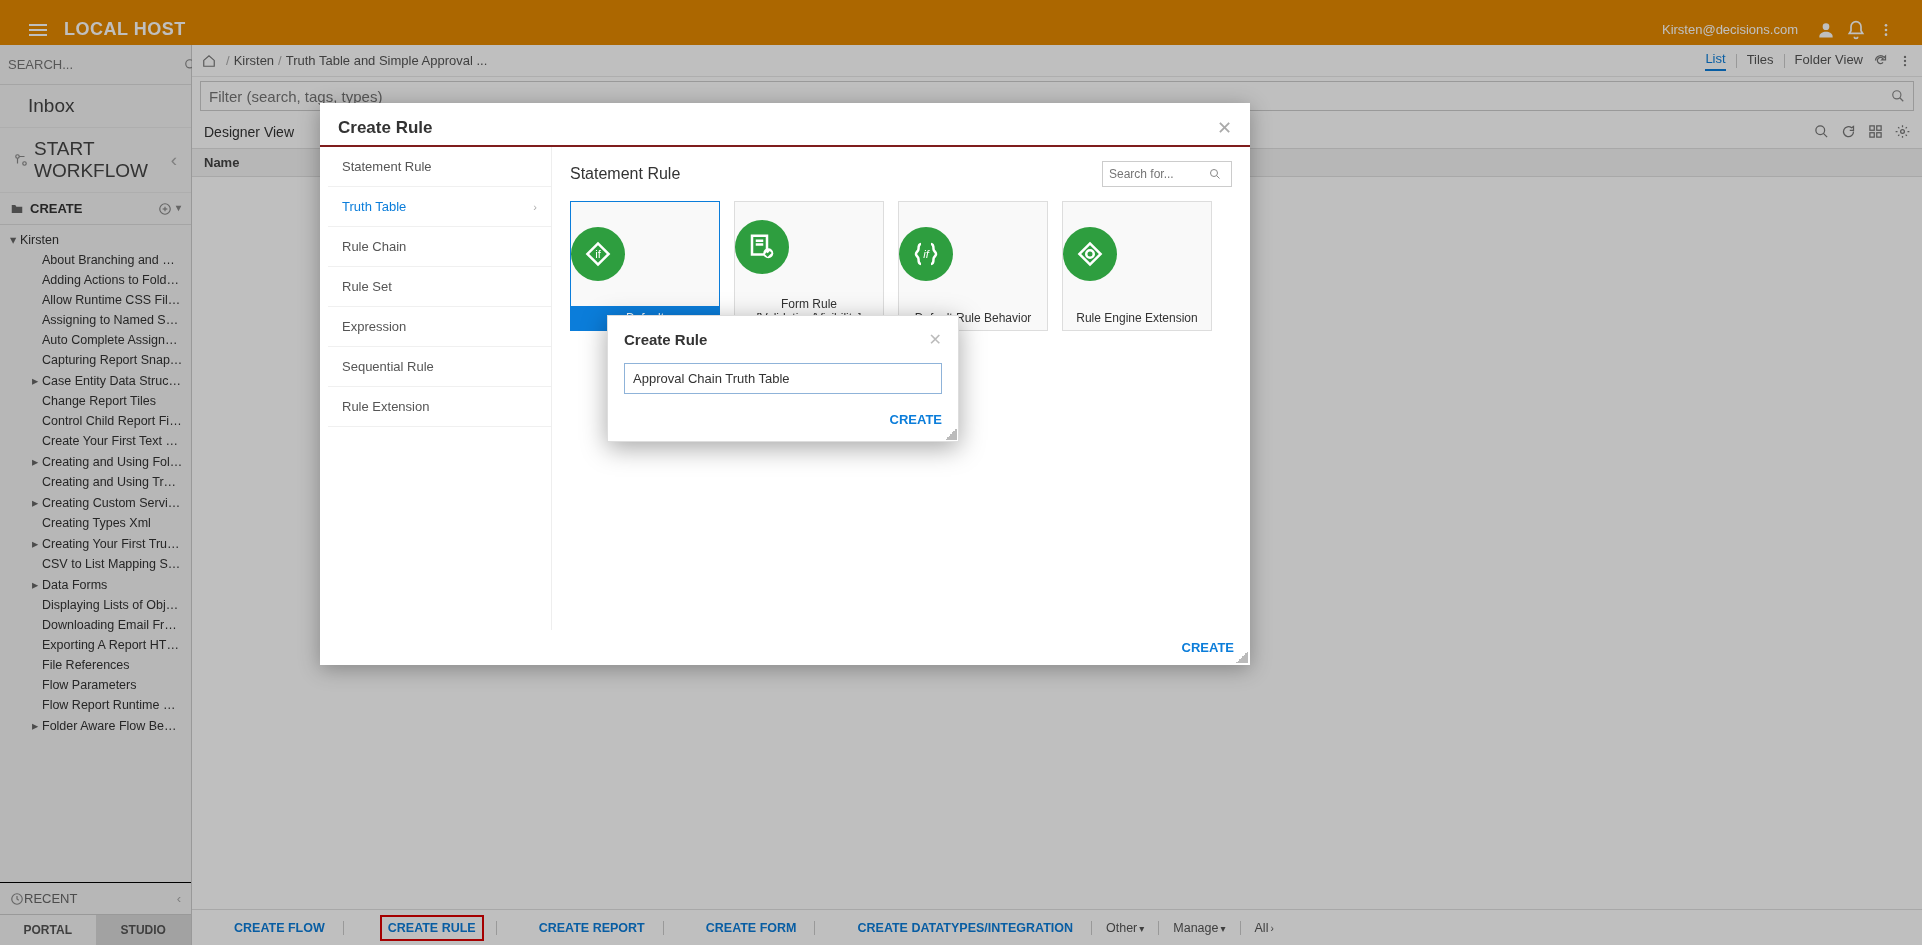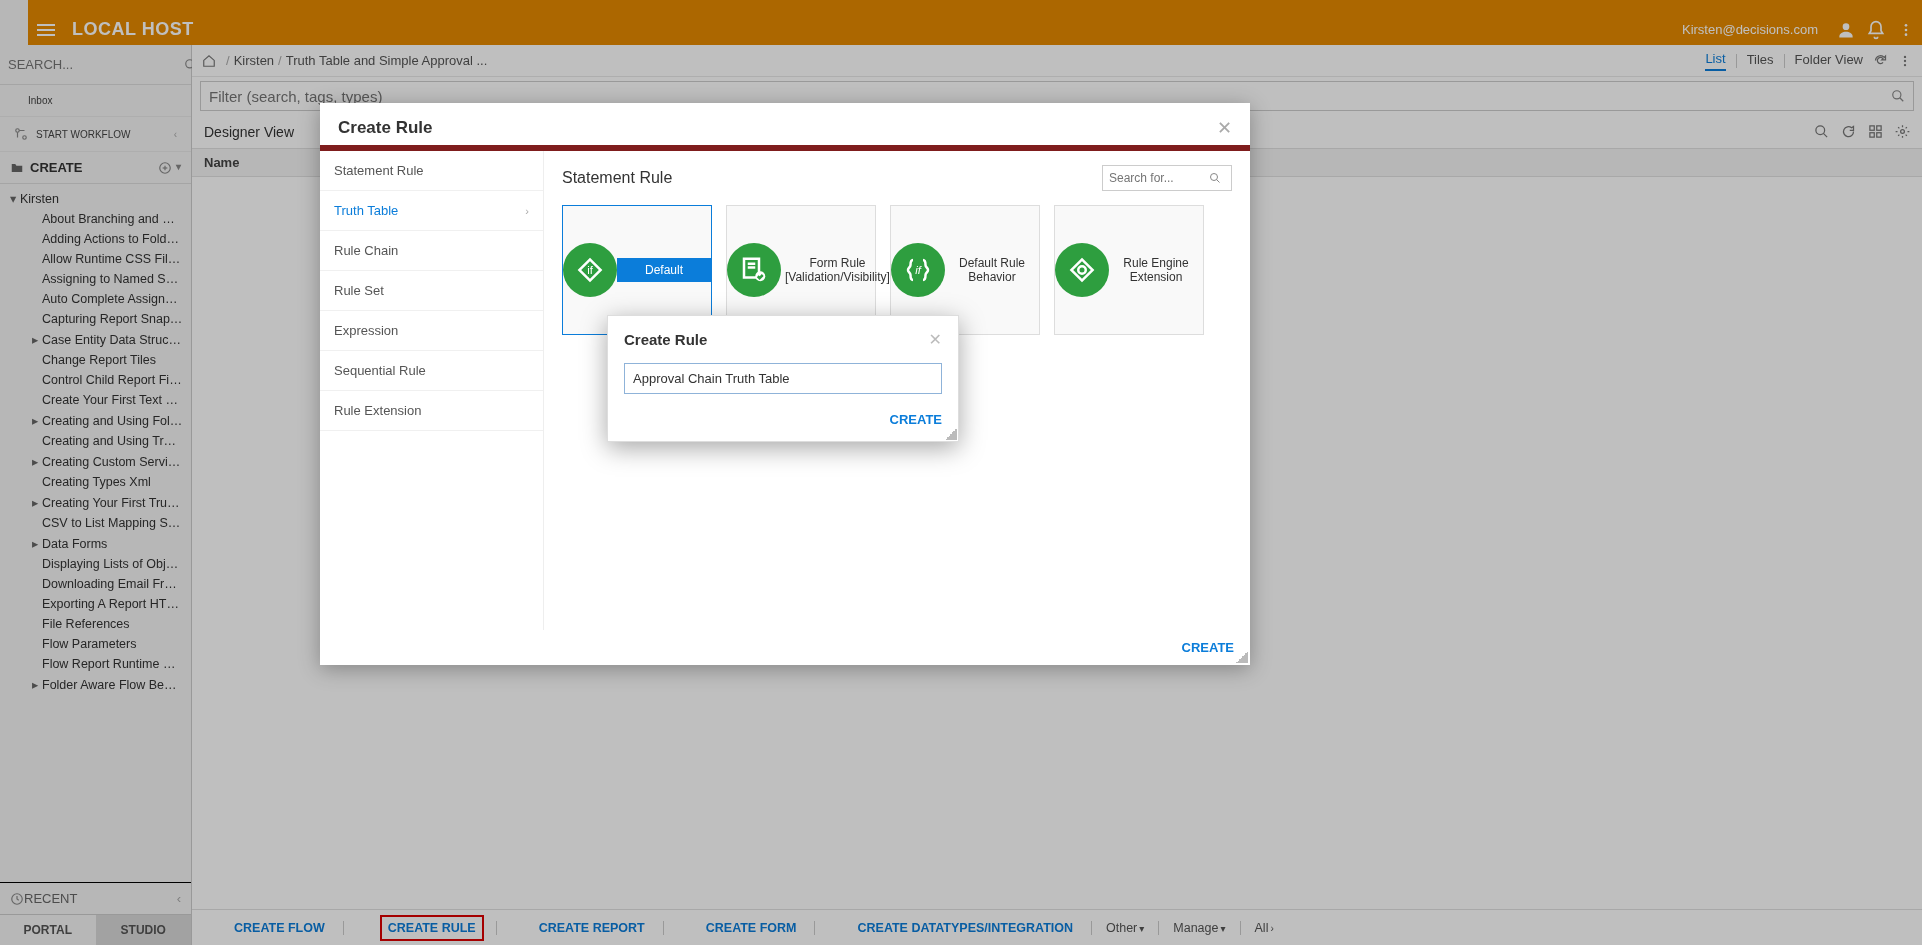--- a/index.html
+++ b/index.html
@@ -1,32 +1,32 @@
 <!DOCTYPE html>
 <html><head>
 <meta charset="utf-8">
 <style>
 * { margin: 0; padding: 0; box-sizing: border-box; font-family: Arial, Helvetica, sans-serif; }
 body { width: 1922px; height: 945px; background: #f5f5f5; position: relative; overflow: hidden; }
 
 
-.topbar { height: 59px; background: #e68a00; display: flex; align-items: center; padding: 0 4px; margin-left: 28px; }
+.topbar { height: 59px; background: #e68a00; display: flex; align-items: center; padding: 0 24px; }
 .hamburger { width: 28px; height: 28px; display:flex; flex-direction:column; justify-content:center; gap:3px; margin-right:12px; cursor:pointer; }
 .hamburger span { display:block; height:2px; background:#fff; width:18px; margin:0 auto; }
 .brand { color:#fff; font-size:18px; font-weight:bold; letter-spacing:0.5px; }
 .topbar .spacer { flex:1; }
 .user-email { color:#fff; font-size:13px; margin-right:10px; }
 .top-icon { width:24px; height:24px; display:inline-flex; align-items:center; justify-content:center; color:#fff; margin-left:6px; cursor:pointer; }
 
 
 .sidebar { position:absolute; top:45px; left:0; bottom:0; width:192px; background:#f4f4f4; border-right:1px solid #ccc; display:flex; flex-direction:column; }
 .search-row { display:flex; align-items:center; padding:6px 8px; border-bottom:1px solid #ddd; }
 .search-row input { flex:1; border:none; background:transparent; font-size:13px; padding:6px 0; color:#666; outline:none; }
 .search-row .sicon { color:#888; font-size:14px; }
-.sidebar-row { padding:10px 14px; font-size:10px; color:#444; border-bottom:1px solid #e8e8e8; cursor:pointer; display:flex; align-items:center; }
+.sidebar-row { padding:10px 14px; font-size:19px; color:#444; border-bottom:1px solid #e8e8e8; cursor:pointer; display:flex; align-items:center; }
 .sidebar-row.inbox { padding:10px 28px; }
 .sidebar-row .micon { margin-right:6px; color:#888; width:16px; display:inline-block; }
 .section-header { display:flex; align-items:center; padding:8px 10px; font-size:13px; color:#333; font-weight:bold; border-bottom:1px solid #ddd; cursor:pointer; }
 .section-header .micon { margin-right:6px; color:#666; }
 .section-header .right-icons { margin-left:auto; display:flex; gap:4px; color:#888; }
 .tree { flex:1; overflow:auto; padding:4px 0; font-size:12.5px; color:#333; }
 .tree-item { padding:3px 8px 3px 20px; white-space:nowrap; overflow:hidden; text-overflow:ellipsis; cursor:pointer; }
 .tree-item.root { padding-left:10px; }
 .tree-item.l2 { padding-left:32px; }
 .tree-item .caret { display:inline-block; width:10px; color:#666; }
@@ -68,33 +68,33 @@
 .muted-link .caret2 { font-size:10px; margin-left:2px; }
 
 
 .overlay { position:absolute; inset:0; background:rgba(0,0,0,0.25); }
 
 
 .dlg1 { position:absolute; top:103px; left:320px; width:930px; height:562px; background:#fff; box-shadow:0 4px 20px rgba(0,0,0,0.3); display:flex; flex-direction:column; }
 .dlg1-header { padding:14px 18px 6px; display:flex; align-items:center; }
 .dlg1-title { font-size:17px; font-weight:bold; color:#333; }
 .dlg1-close { margin-left:auto; color:#aaa; font-size:18px; cursor:pointer; }
-.dlg1-body { flex:1; display:flex; border-top:6px solid #7f1d1d; overflow:hidden; }
+.dlg1-body { flex:1; display:flex; border-top:2px solid #7f1d1d; overflow:hidden;padding-left:8px; }
 .dlg1-left { width:224px; border-right:1px solid #eee; }
 .rtype { padding:12px 14px; font-size:13px; color:#555; border-bottom:1px solid #f0f0f0; cursor:pointer; display:flex; align-items:center; }
 .rtype.active { color:#0b7dda; }
 .rtype .chev { margin-left:auto; color:#aaa; font-size:11px; }
 .dlg1-right { flex:1; padding:14px 18px; position:relative; }
 .dlg1-right-head { display:flex; align-items:center; margin-bottom:14px; }
 .dlg1-right-head h3 { font-size:16px; font-weight:500; color:#333; }
 .searchbox { margin-left:auto; border:1px solid #ccc; display:flex; align-items:center; height:26px; width:130px; padding:0 6px; }
 .searchbox input { border:none; outline:none; width:100px; font-size:12px; color:#666; }
 .searchbox .sicon { color:#888; font-size:12px; }
 .cards { display:flex; gap:14px; flex-wrap:wrap; }
-.card { width:150px; height:130px; border:1px solid #ddd; background:#f9f9f9; display:flex; flex-direction:row; align-items:center; cursor:pointer; }
+.card { width:150px; height:130px; border:1px solid #ddd; background:#f9f9f9; display:flex; flex-direction:column; align-items:flex-start; cursor:pointer; }
 .card.selected { border:1px solid #0b7dda; }
 .card .iconwrap { flex:1; display:flex; align-items:center; justify-content:center; }
 .card .circle { width:54px; height:54px; border-radius:50%; background:#2e9e3f; display:flex; align-items:center; justify-content:center; color:#fff; font-size:20px; }
 .card .clabel { font-size:12px; color:#333; text-align:center; padding:5px 4px; width:100%; }
 .card.selected .clabel { background:#0b7dda; color:#fff; }
 .dlg1-footer { padding:10px 16px; display:flex; justify-content:flex-end; }
 .dlg1-footer .cbtn { color:#0b7dda; font-weight:bold; font-size:13px; cursor:pointer; }
 .resize-tri { position:absolute; right:2px; bottom:2px; width:12px; height:12px; background:linear-gradient(135deg, transparent 50%, #bbb 50%); }
 
 

